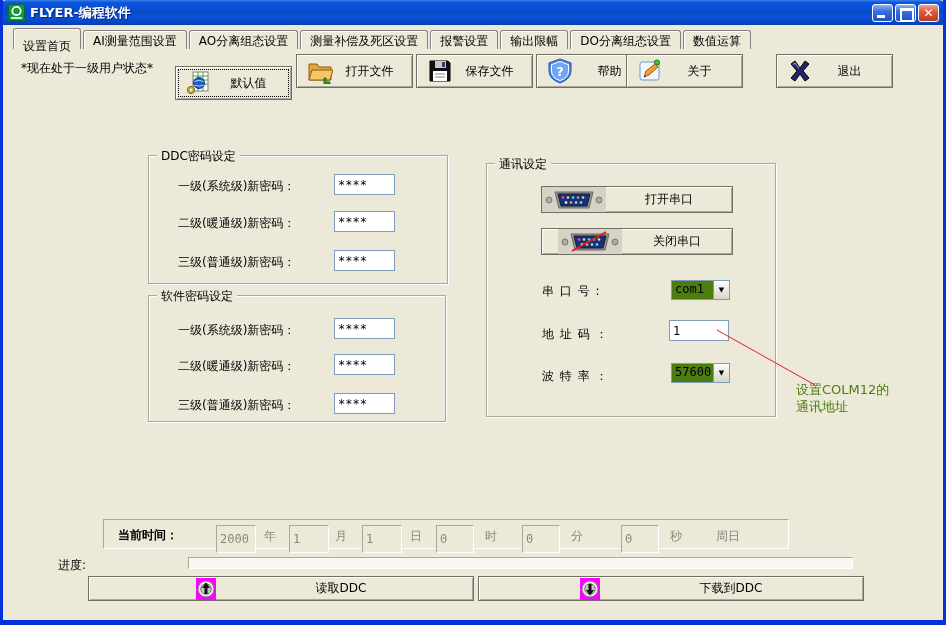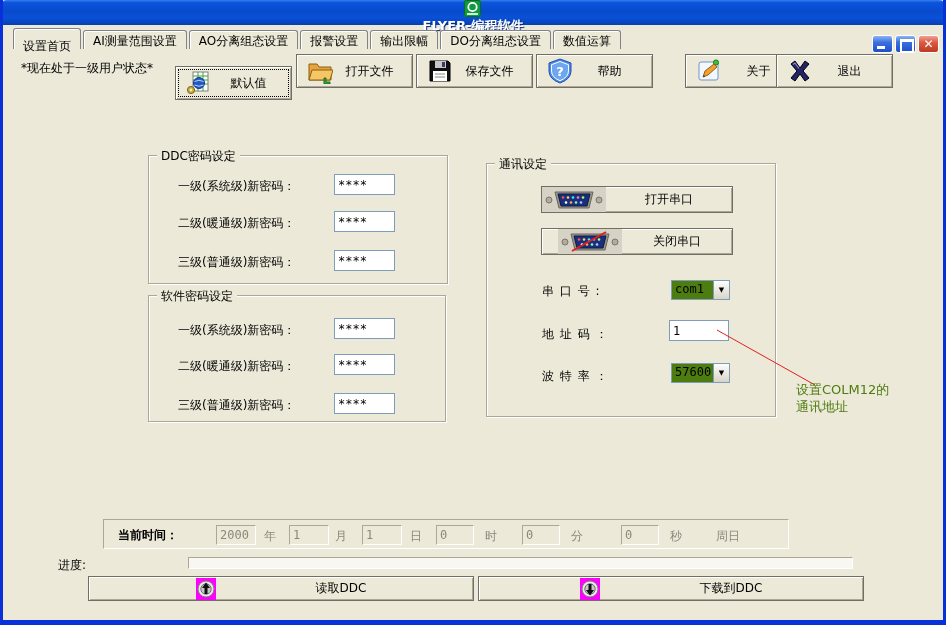--- a/index.html
+++ b/index.html
@@ -9,21 +9,21 @@
   .window {
     position:relative; width:946px; height:625px; background:#ECE9D8;
     border-left:3px solid #0831D9; border-right:3px solid #0831D9; border-bottom:5px solid #0831D9;
     overflow:hidden;
   }
   
   .titlebar {
     position:absolute; left:-3px; top:0; width:946px; height:25px;
     background:linear-gradient(180deg,#3A80E8 0%,#0B55E0 10%,#084ACB 45%,#0A51D8 70%,#0540B2 100%);
     border-top-left-radius:7px; border-top-right-radius:7px;
-    display:flex; align-items:center; padding:0 5px;flex-direction:column;
+    display:flex; align-items:center; padding:0 5px;
   }
   .app-icon { width:17px; height:17px; margin:0 5px 0 3px; flex:0 0 auto; }
   .title-text { color:#fff; font-weight:bold; font-size:13px; text-shadow:1px 1px 1px #00237A; }
   .win-controls { margin-left:auto; display:flex; gap:2px; padding-right:2px; }
   .win-btn {
     width:21px; height:18px; border-radius:3px; border:1px solid #fff;
     background:linear-gradient(180deg,#8DB3F2 0%,#3B6FE0 40%,#1F4FC8 100%);
     position:relative; cursor:default;
   }
   .win-btn.min::after { content:""; position:absolute; left:4px; bottom:3px; width:8px; height:3px; background:#fff; }
@@ -86,21 +86,21 @@
   .annotation { position:absolute; left:793px; top:381px; color:#4d7c0f; font-size:13px; line-height:17px; white-space:nowrap; }
   .overlay-svg { position:absolute; left:0; top:0; width:946px; height:625px; pointer-events:none; }
 
   
   .time-panel {
     position:absolute; left:100px; top:519px; width:686px; height:30px;
     border:1px solid; border-color:#ACA899 #FFFFFF #FFFFFF #ACA899;
   }
   .time-panel .tp-label { position:absolute; left:14px; top:7px; font-weight:bold; white-space:nowrap; }
   .time-field {
-    position:absolute; top:5px; width:40px; height:20px; background:#ECE9D8;
+    position:absolute; top:5px; width:40px; height:28px; background:#ECE9D8;
     border:1px solid; border-color:#ACA899 #FFFFFF #FFFFFF #ACA899;
     color:#8A887D; font-family:"DejaVu Sans Mono","Liberation Mono",monospace; font-size:12px; padding:3px 3px;
   }
   .time-unit { position:absolute; top:8px; color:#8A887D; white-space:nowrap; }
 
   
   .progress-label { position:absolute; left:55px; top:557px; white-space:nowrap; }
   .progress-bar {
     position:absolute; left:185px; top:557px; width:665px; height:12px;
     background:#F8F7F1; border:1px solid; border-color:#ACA899 #FFFFFF #FFFFFF #ACA899;
@@ -129,20 +129,21 @@
       <div class="win-btn min"></div>
       <div class="win-btn max"></div>
       <div class="win-btn close">✕</div>
     </div>
   </div>
 
   <div class="tabstrip">
     <div class="tab active">设置首页</div>
     <div class="tab">AI测量范围设置</div>
     <div class="tab">AO分离组态设置</div>
+    <div class="tab">测量补偿及死区设置</div>
     <div class="tab">报警设置</div>
     <div class="tab">输出限幅</div>
     <div class="tab">DO分离组态设置</div>
     <div class="tab">数值运算</div>
   </div>
 
   <div class="status-label">*现在处于一级用户状态*</div>
 
   <div class="tb-btn focused" style="left:172px;">
     <svg class="ticon" viewBox="0 0 26 26">
@@ -178,21 +179,21 @@
 
   <div class="tb-btn" style="left:533px;">
     <svg class="ticon" viewBox="0 0 26 26">
       <path d="M13 1 L24 5 V13 Q24 21 13 25 Q2 21 2 13 V5 Z" fill="#4D8BE8" stroke="#1A50B0"></path>
       <path d="M13 3.5 L21.5 6.7 V13 Q21.5 19.3 13 22.7 Q4.5 19.3 4.5 13 V6.7 Z" fill="#6FA6F2" stroke="#fff" stroke-width="1"></path>
       <text x="13" y="17.5" text-anchor="middle" font-size="13" font-weight="bold" fill="#fff" font-family="DejaVu Sans, sans-serif">?</text>
     </svg>
     <span class="tlabel">帮助</span>
   </div>
 
-  <div class="tb-btn" style="left:682px;align-items:center;">
+  <div class="tb-btn" style="left:623px;align-items:center;">
     <svg class="ticon" viewBox="0 0 26 26">
       <rect x="3" y="4" width="19" height="18" rx="2" fill="#F2F8FF" stroke="#6E97C8"></rect>
       <circle cx="20" cy="4.5" r="2.6" fill="#3AC03A" stroke="#1C7E1C"></circle>
       <path d="M7 19 L9 13 L18 6 L21 9 L12 17 Z" fill="#F0A030" stroke="#9A5E10"></path>
       <path d="M7 19 L9 18.4 L8 17 Z" fill="#303030"></path>
     </svg>
     <span class="tlabel">关于</span>
   </div>
 
   <div class="tb-btn" style="left:773px;">

